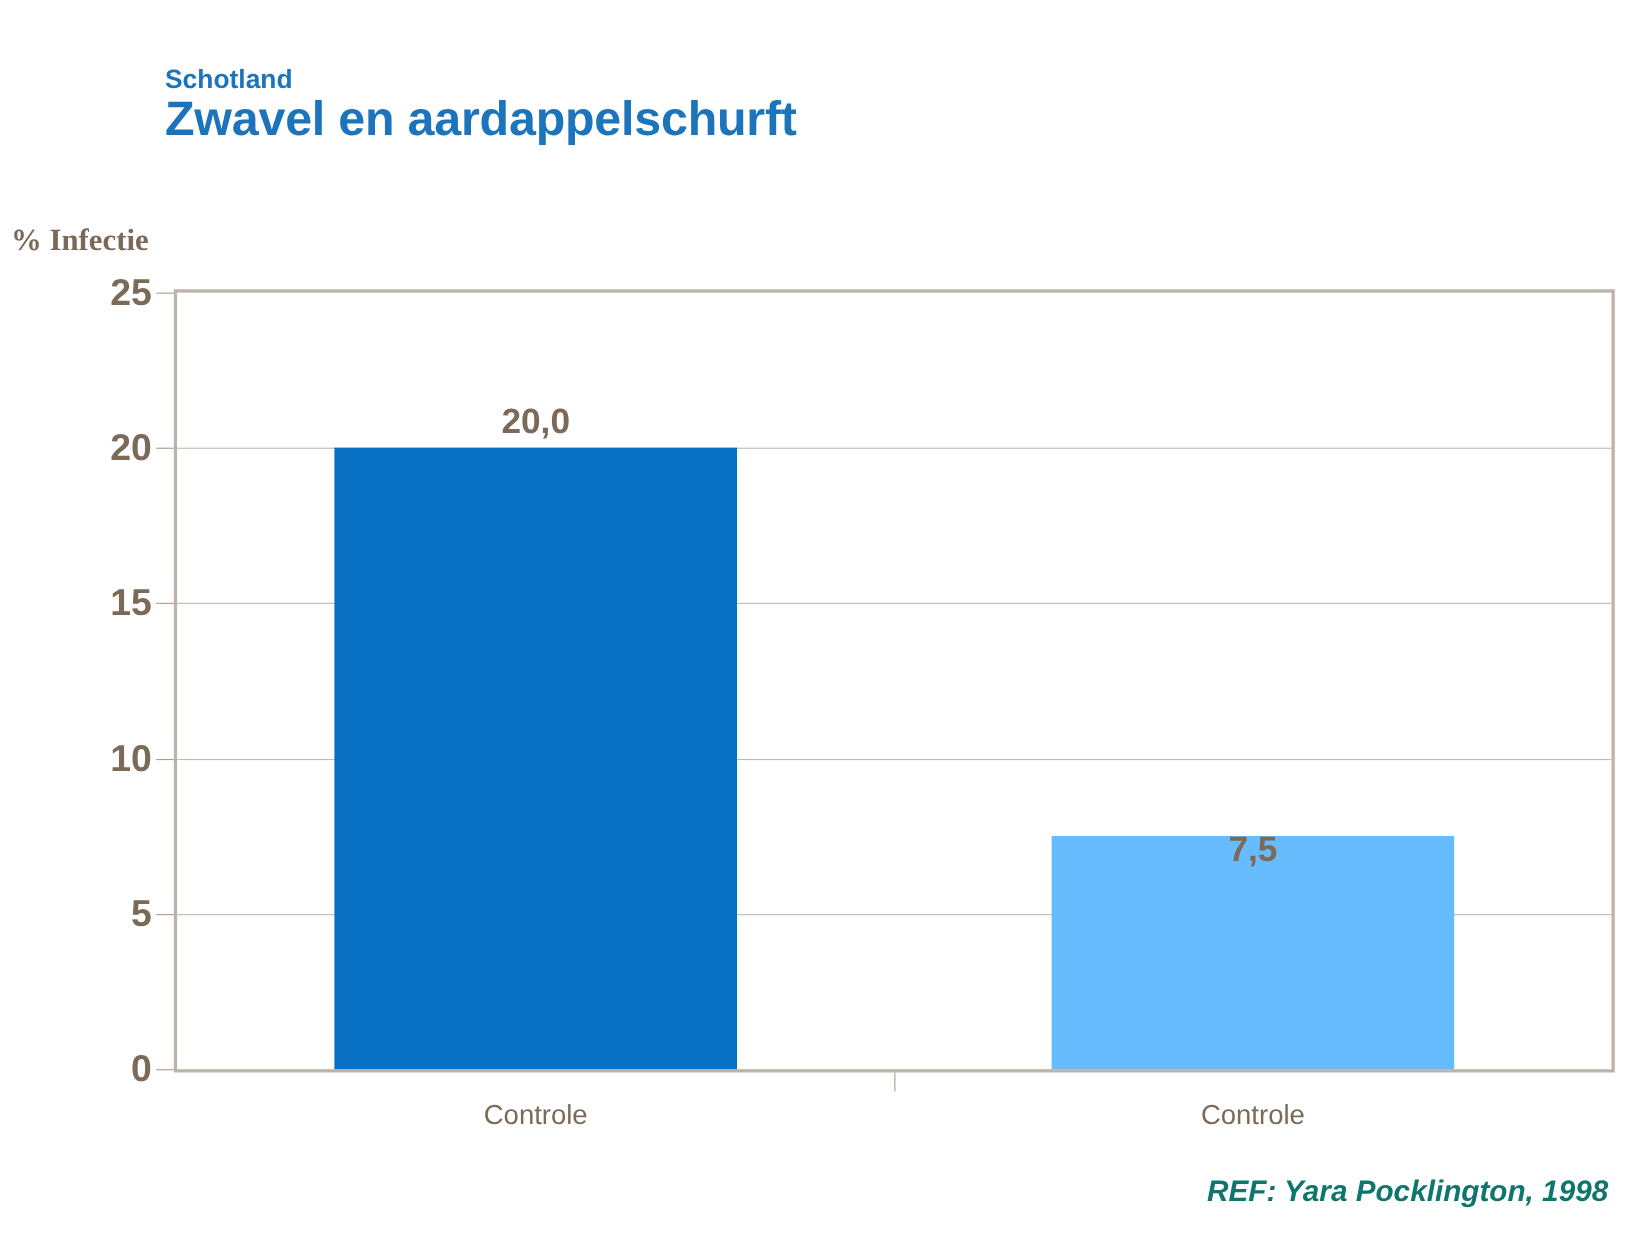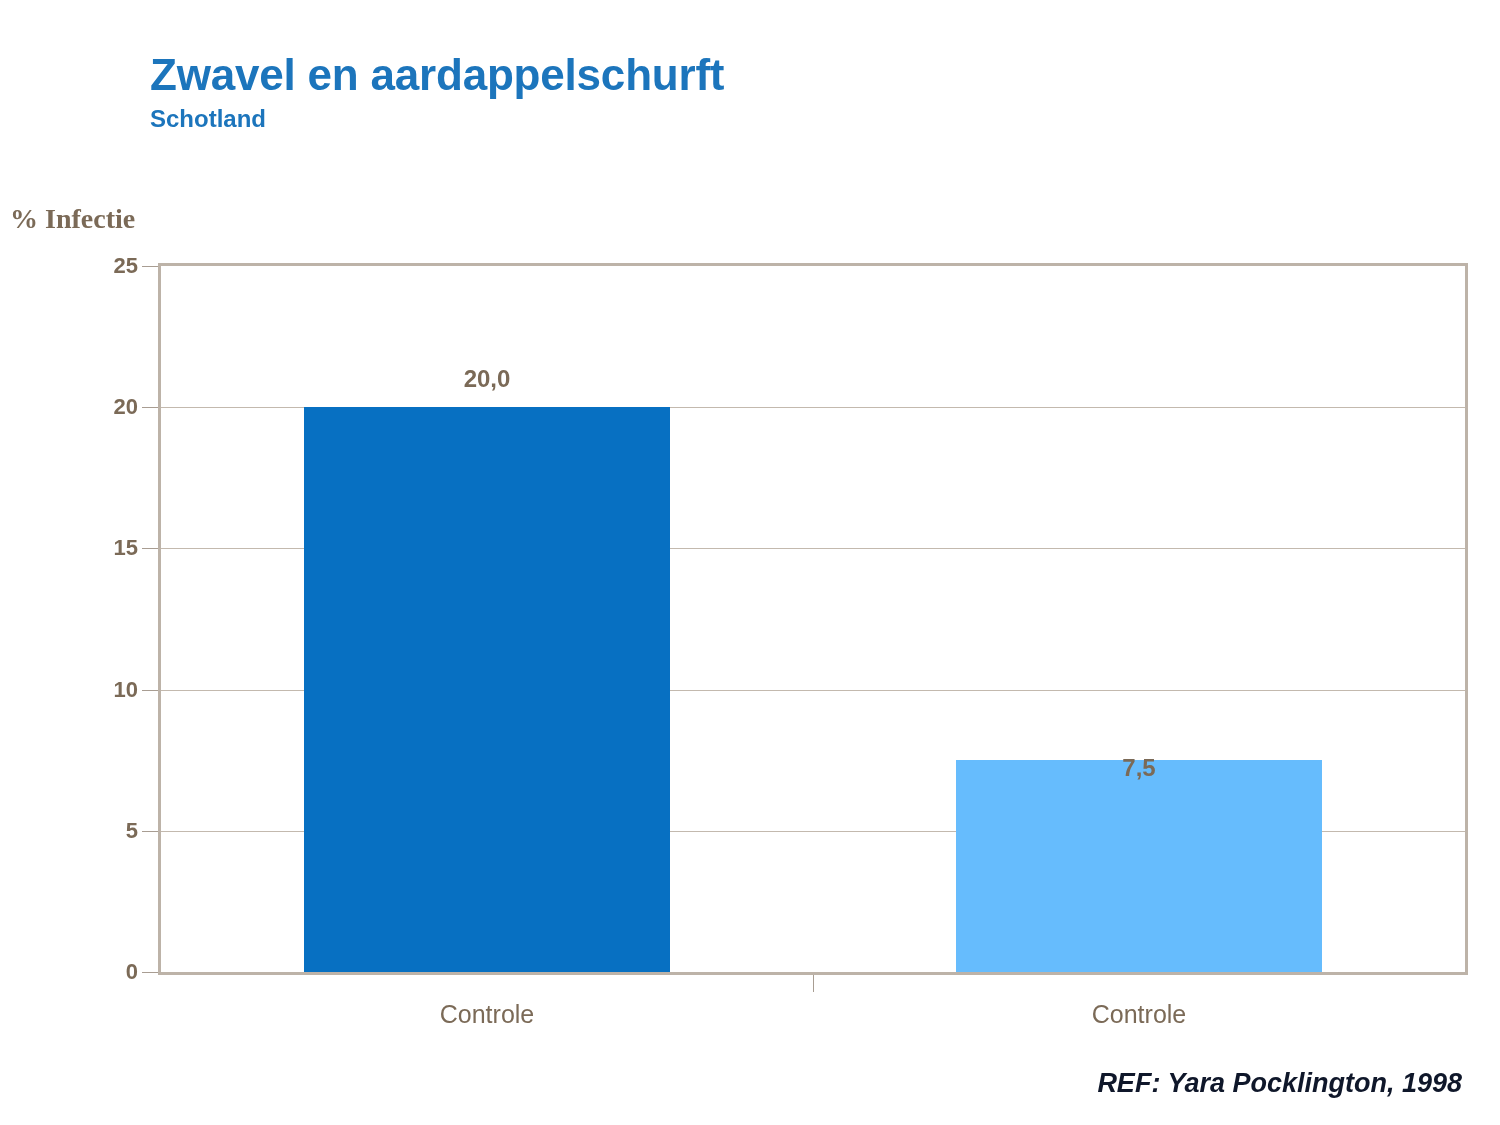--- a/index.html
+++ b/index.html
@@ -86,38 +86,38 @@
     width: 1px;
     height: 17px;
     background: #a89d92;
     top: 975px;
   }
 
   
   .ytick-label {
     position: absolute;
     right: 1362px;           
-    font-size: 22px;
+    font-size: 34px;
     font-weight: bold;
     color: #7b6a57;
     text-align: right;
     line-height: 1;
     transform: translateY(-50%);
   }
 
   
   .bar {
     position: absolute;
     bottom: 0;
   }
 
   
   .data-label {
     position: absolute;
-    font-size: 24px;
+    font-size: 32px;
     font-weight: bold;
     color: #7b6a57;
     text-align: center;
     transform: translateX(-50%);
     white-space: nowrap;
   }
 
   
   .cat-label {
     position: absolute;
@@ -130,30 +130,30 @@
   }
 
   
   #footer-ref {
     position: absolute;
     right: 38px;
     top: 1068px;
     font-size: 27px;
     font-weight: bold;
     font-style: italic;
-    color: #0f172a;
+    color: #0f766e;
     white-space: nowrap;
   }
 </style>
 </head>
 <body>
 
 <div id="title-block">
+  <div id="chart-subtitle">Schotland</div>
   <div id="chart-title">Zwavel en aardappelschurft</div>
-  <div id="chart-subtitle">Schotland</div>
 </div>
 
 <div id="y-axis-title">% Infectie</div>
 
 <div id="plot-frame">
   <div id="plot-inner">
       <div class="gridline" style="top: 564.8px; background: rgb(195, 185, 174);"></div>
       <div class="gridline" style="top: 423.6px; background: rgb(195, 185, 174);"></div>
       <div class="gridline" style="top: 282.4px; background: rgb(195, 185, 174);"></div>
       <div class="gridline" style="top: 141.2px; background: rgb(195, 185, 174);"></div>

